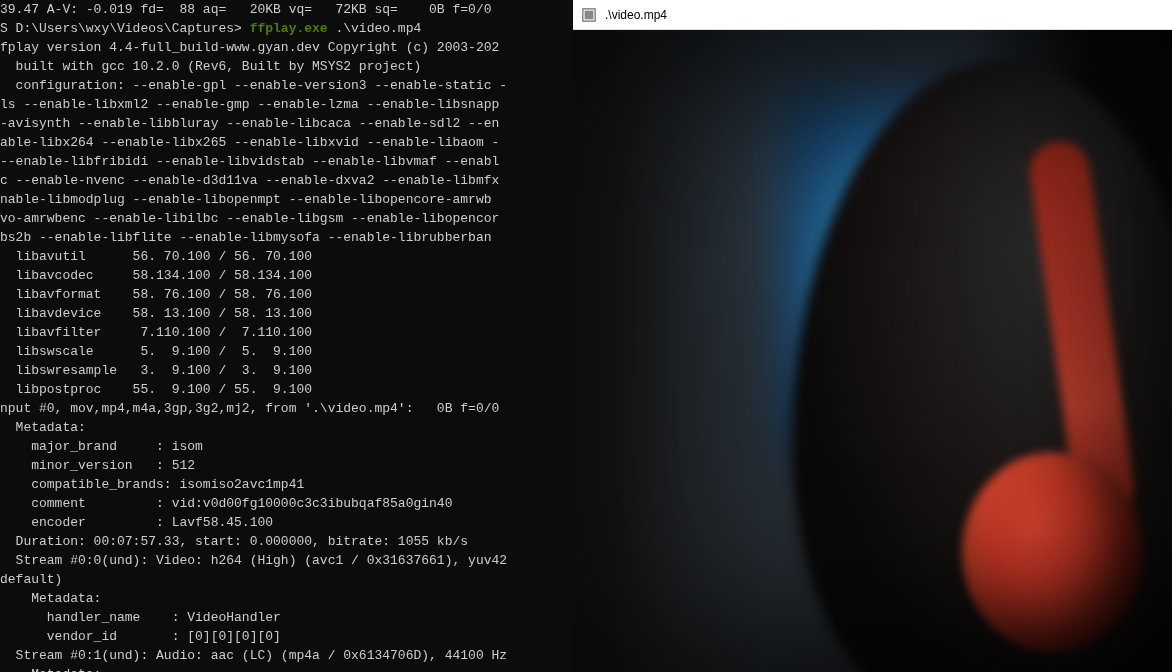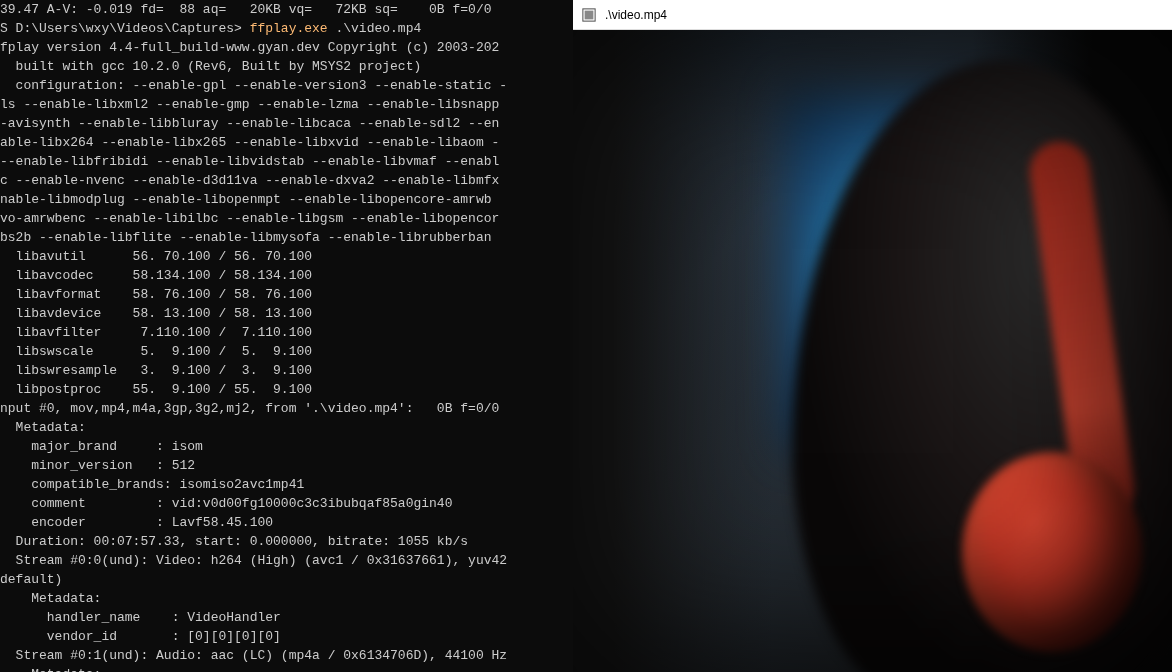--- a/index.html
+++ b/index.html
@@ -23,21 +23,22 @@
       font-size: 13px;
       line-height: 19px;
       padding: 0;
       overflow: hidden;
       white-space: pre;
     }
     .terminal-line {
       white-space: pre;
     }
     .cmd-highlight {
-      color: #fdba74;
+      color: #4d7c0f;
+      font-weight: bold;
     }
     .video-window {
       width: 599px;
       height: 672px;
       position: relative;
       background: #1a1a1a;
     }
     .titlebar {
       height: 30px;
       background: #ffffff;

